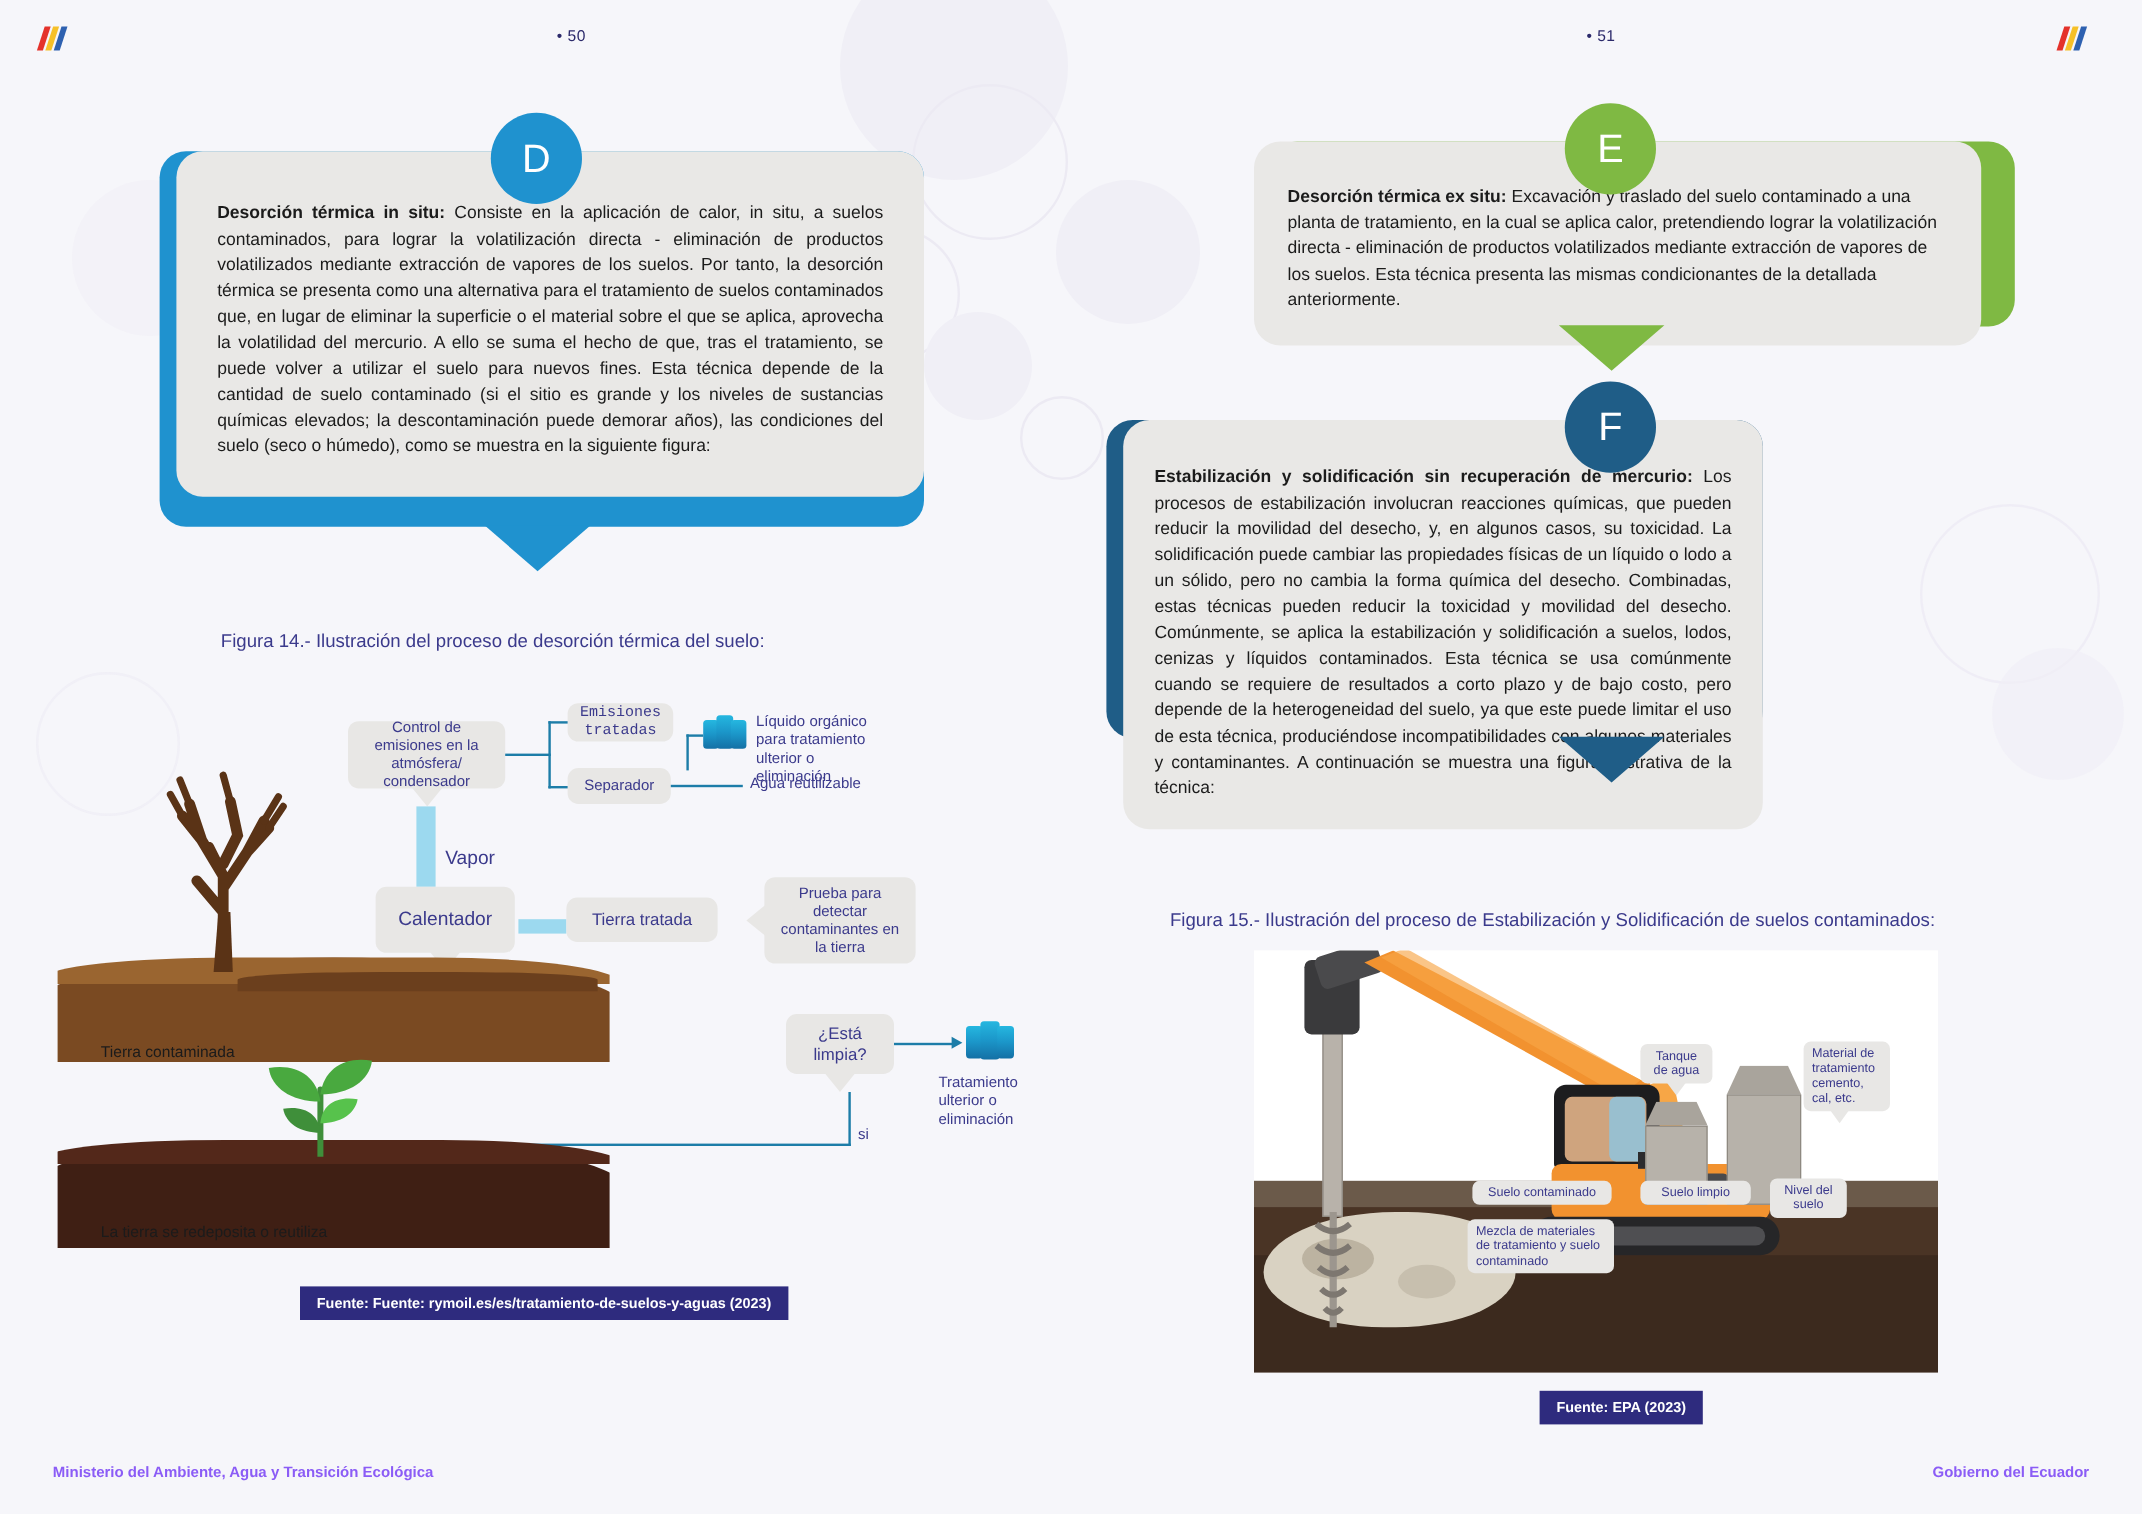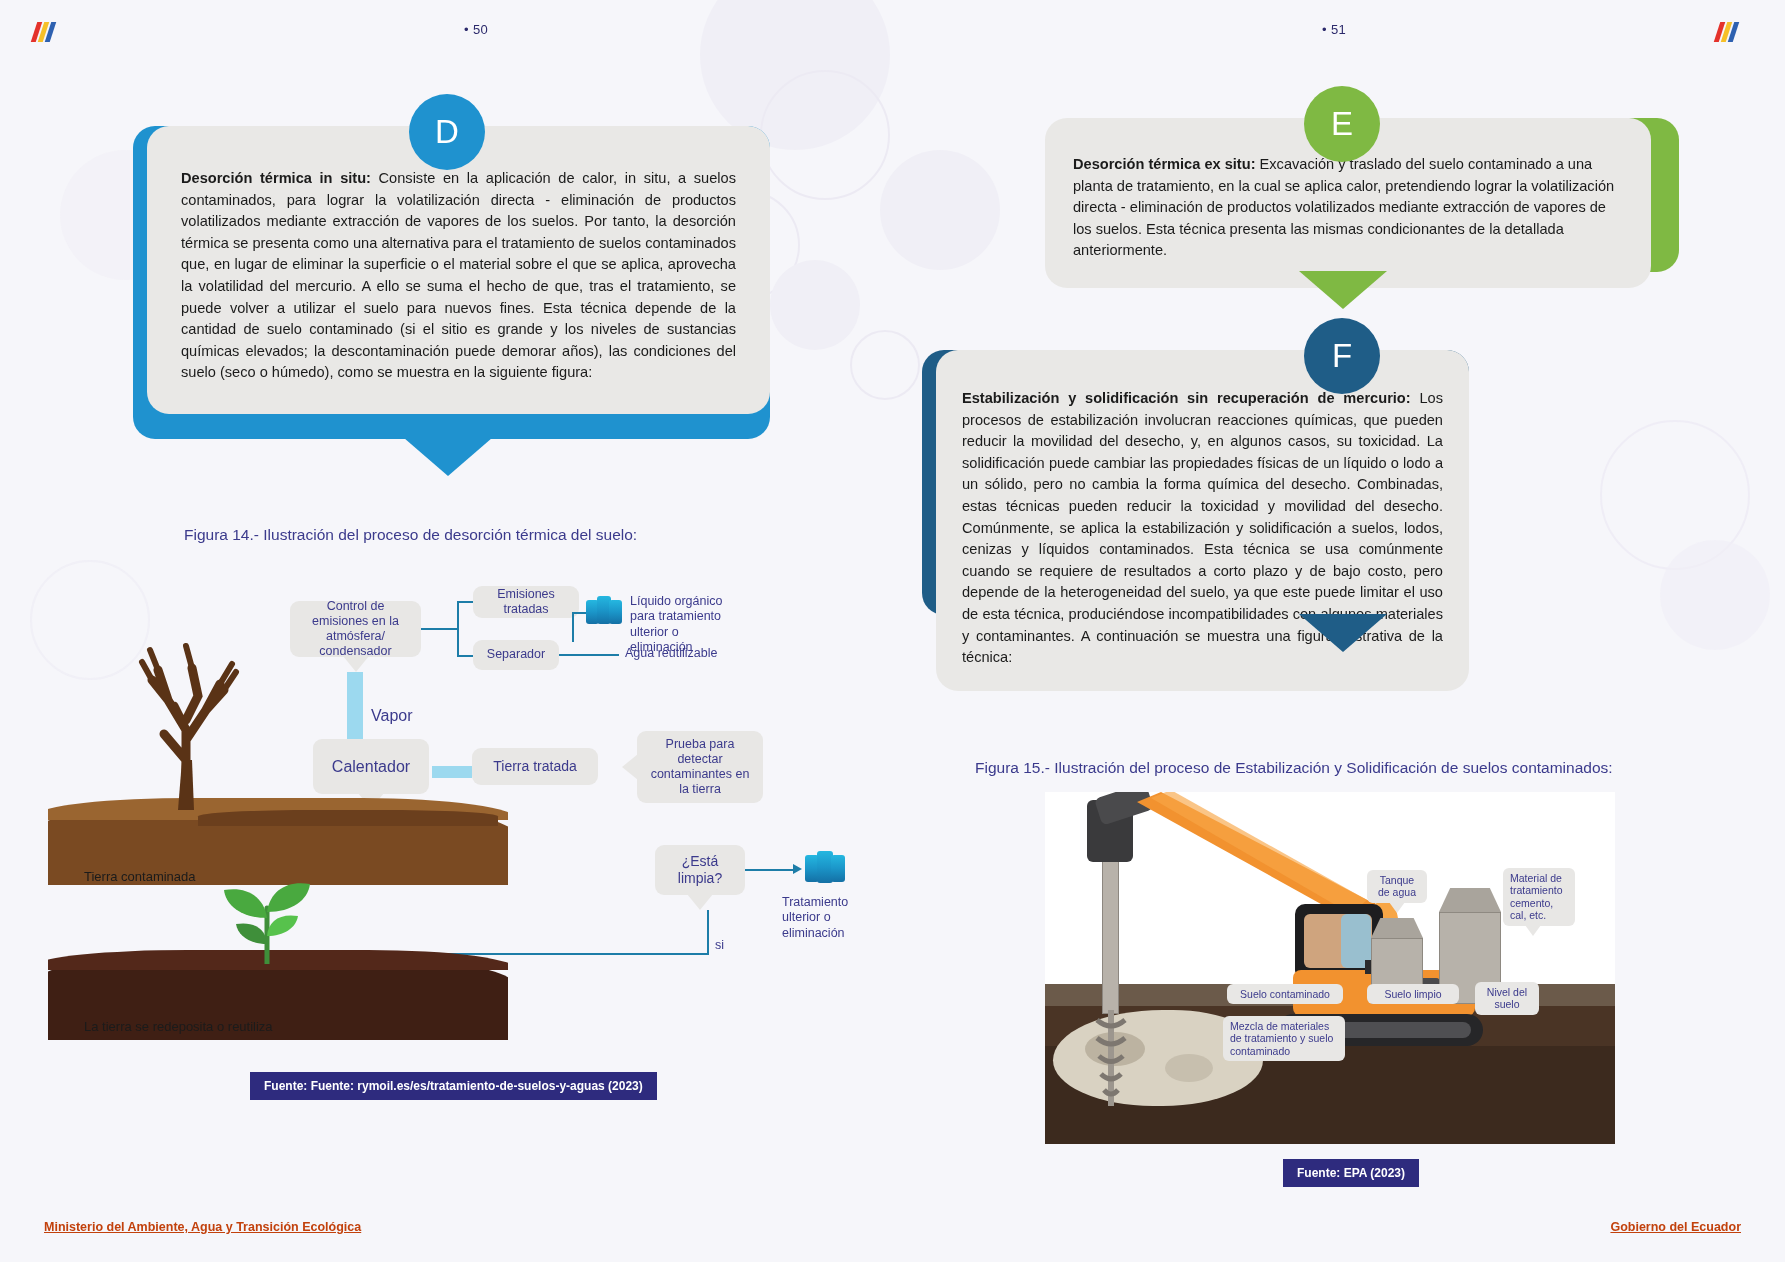--- a/index.html
+++ b/index.html
@@ -114,21 +114,21 @@
   }
   .tag.tail-down::after {
     content: ""; position: absolute; left: 22px; bottom: -10px;
     border-left: 8px solid transparent; border-right: 8px solid transparent;
     border-top: 11px solid #e8e7e5;
   }
 
   
   .footer-text {
     position: absolute; bottom: 28px; font-size: 12.5px; font-weight: bold;
-    color: #c2410c; font-family: "Liberation Sans", sans-serif; text-decoration: underline;
+    color: #8b5cf6; font-family: "Liberation Sans", sans-serif;
   }
 </style>
 </head>
 <body>
 
 <div id="page">
 
   <div class="bg-blob" style="left:700px;top:-40px;width:190px;height:190px;"></div>
   <div class="bg-circle" style="left:760px;top:70px;width:130px;height:130px;"></div>
   <div class="bg-blob" style="left:880px;top:150px;width:120px;height:120px;"></div>
@@ -160,21 +160,21 @@
 
   <div class="fig-caption" style="left:184px;top:526px;">Figura 14.- Ilustración del proceso de desorción térmica del suelo:</div>
 
   <div class="flowbox tail-down" style="left:290px;top:601px;width:131px;height:56px;">Control de emisiones en la atmósfera/ condensador</div>
 
   <div class="line" style="left:421px;top:628px;width:38px;height:2px;"></div>
   <div class="line" style="left:457px;top:601px;width:2px;height:56px;"></div>
   <div class="line" style="left:457px;top:601px;width:17px;height:2px;"></div>
   <div class="line" style="left:457px;top:655px;width:17px;height:2px;"></div>
 
-  <div class="flowbox" style="left:473px;top:586px;width:106px;height:32px;">Emisiones tratadas</div>
+  <div class="flowbox" style="left:473px;top:586px;width:88px;height:32px;font-family:Liberation Mono, monospace;">Emisiones tratadas</div>
   <div class="flowbox" style="left:473px;top:640px;width:86px;height:30px;">Separador</div>
 
   <div class="line" style="left:559px;top:654px;width:60px;height:2px;"></div>
   <div class="line" style="left:572px;top:612px;width:2px;height:30px;"></div>
   <div class="line" style="left:572px;top:612px;width:14px;height:2px;"></div>
 
   <div class="barrels" style="left:586px;top:596px;width:38px;height:30px;">
     <i style="left:0;top:4px;width:13px;height:24px;"></i>
     <i style="left:11px;top:0px;width:14px;height:28px;"></i>
     <i style="left:23px;top:4px;width:13px;height:24px;"></i>

